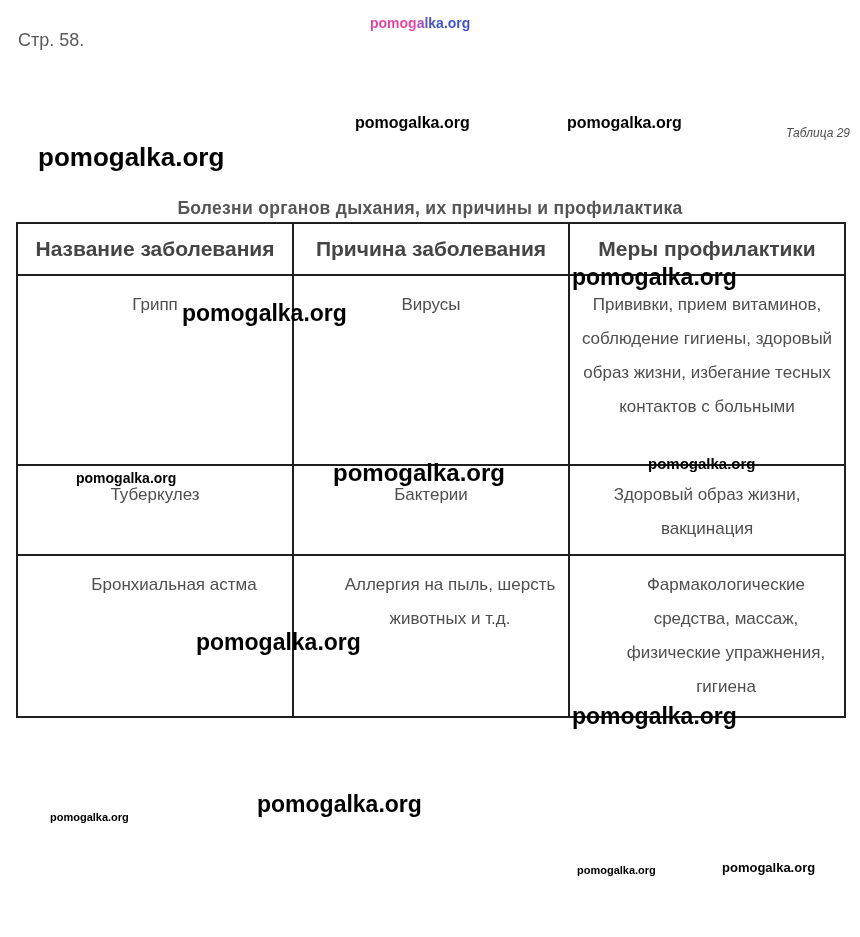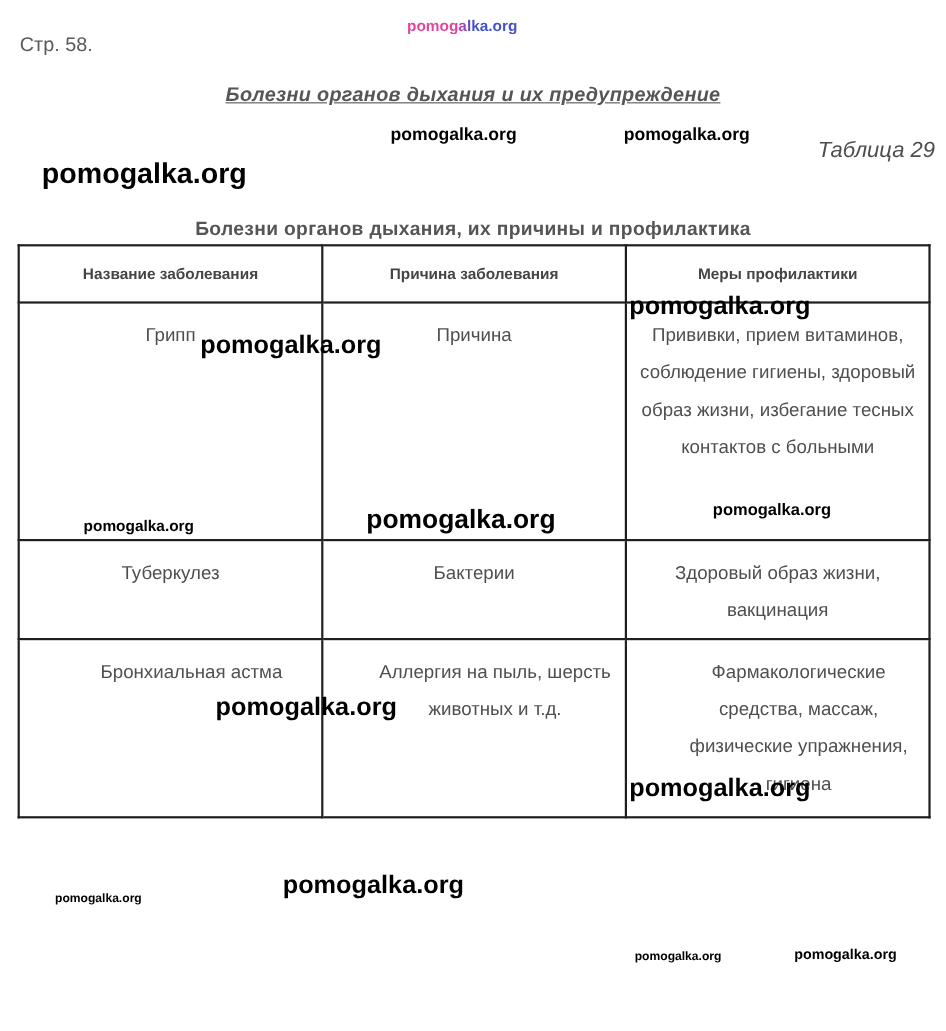--- a/index.html
+++ b/index.html
@@ -36,21 +36,21 @@
     font-weight: 700;
     font-style: italic;
     text-decoration: underline;
     color: #555555;
     letter-spacing: 0.3px;
   }
   .table-label {
     position: absolute;
     right: 10px;
     top: 126px;
-    font-size: 20px;
+    font-size: 12px;
     font-style: italic;
     color: #4d4d4d;
   }
   .table-caption {
     position: absolute;
     left: 0;
     top: 174px;
     width: 860px;
     text-align: center;
     font-size: 17.5px;
@@ -78,25 +78,25 @@
     vertical-align: top;
     line-height: 34px;
     box-sizing: border-box;
     word-wrap: break-word;
   }
   table.diseases th {
     height: 52px;
     vertical-align: middle;
     font-weight: 700;
     color: #454545;
-    font-size: 14px;
+    font-size: 21px;
     padding: 6px 16px;
     line-height: 22px;
   }
-  tr.r0 td { height: 216px; }
+  tr.r0 td { height: 190px; }
   tr.r1 td { height: 86px; }
   tr.r2 td { height: 157px; }
   tr.r3 td { height: 162px; padding-left: 48px; }
 
   .wm {
     position: absolute;
     font-weight: 700;
     color: #000000;
     white-space: nowrap;
     z-index: 5;
@@ -114,38 +114,37 @@
     font-size: 26px;
   }
 </style>
 </head>
 <body>
 
 <div class="page">
 
   <div class="page-label">Стр. 58.</div>
 
-  <div class="doc-title">Болезни органов дыхания и их предупреждение</div>
 
   <div class="table-label">Таблица 29</div>
 
   <div class="table-caption">Болезни органов дыхания, их причины и профилактика</div>
 
   <table class="diseases">
     <thead>
       <tr>
         <th>Название заболевания</th>
         <th>Причина заболевания</th>
         <th>Меры профилактики</th>
       </tr>
     </thead>
     <tbody>
       <tr class="r0">
         <td>Грипп</td>
-        <td>Причина</td>
+        <td>Вирусы</td>
         <td>Прививки, прием витаминов, соблюдение гигиены, здоровый образ жизни, избегание тесных контактов с больными</td>
       </tr>
       <tr class="r1">
         <td>Туберкулез</td>
         <td>Бактерии</td>
         <td>Здоровый образ жизни, вакцинация</td>
       </tr>
       <tr class="r3">
         <td>Бронхиальная астма</td>
         <td>Аллергия на пыль, шерсть животных и т.д.</td>

